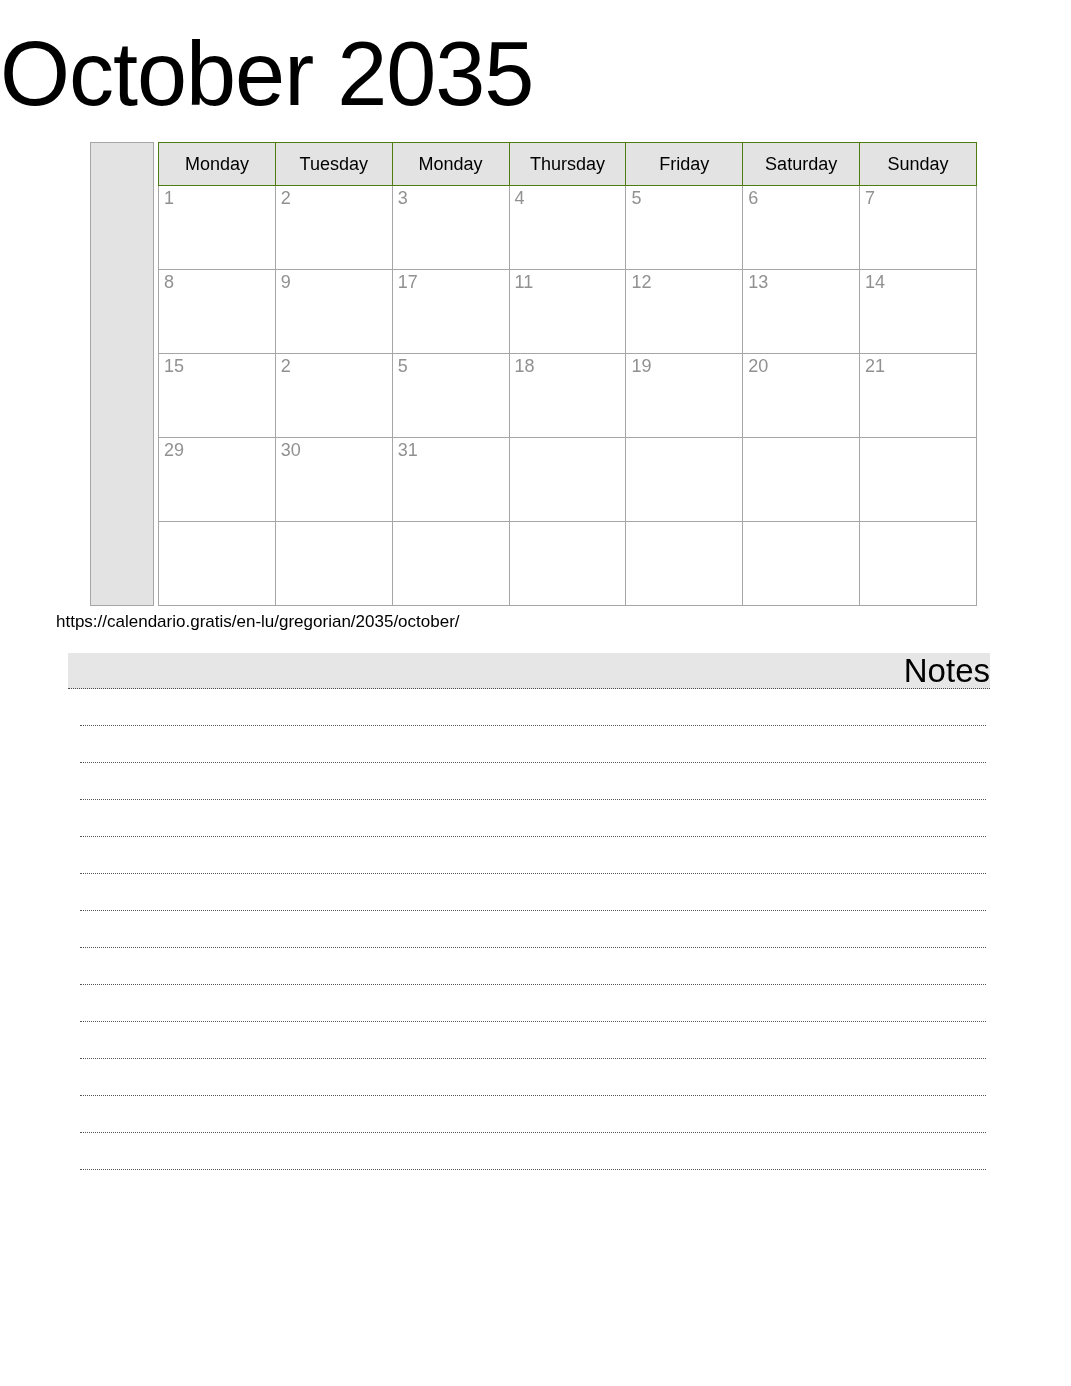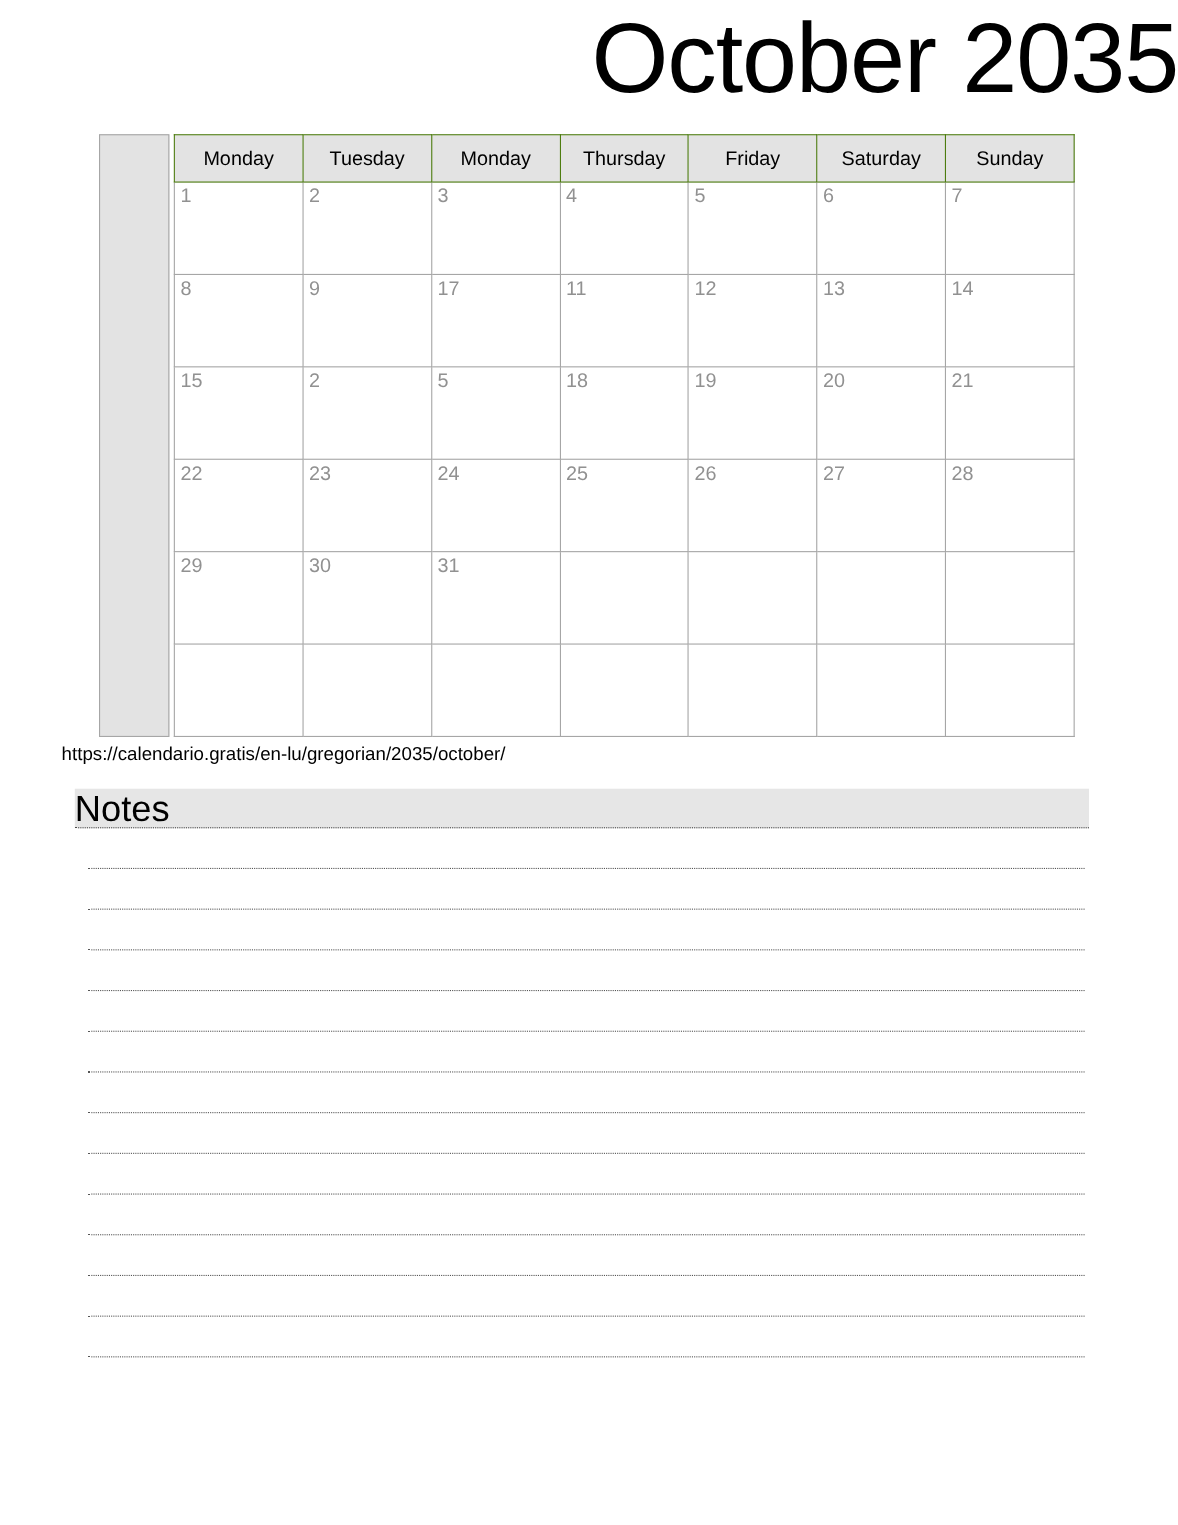--- a/index.html
+++ b/index.html
@@ -10,21 +10,22 @@
   body {
     width: 1071px;
     height: 1386px;
     font-family: "Liberation Sans", sans-serif;
     color: #000;
     position: relative;
     overflow: hidden;
   }
   .page-title {
     margin: 0;
-    text-align: right;
+    padding-top: 20px;
+    text-align: left;
     font-size: 90px;
     font-weight: 400;
     line-height: 1.2;
     color: #000;
     letter-spacing: -1px;
   }
   .calendar-wrap {
     display: flex;
     margin: 14px 0 0 90px;
     width: 887px;
@@ -70,21 +71,21 @@
     font-size: 17px;
     color: #000;
   }
   .notes-bar {
     box-sizing: border-box;
     margin: 21px 0 0 68px;
     width: 922px;
     height: 36px;
     background: #e6e6e6;
     border-bottom: 1px dotted #4a4a4a;
-    text-align: left;
+    text-align: right;
     font-size: 33px;
     line-height: 36px;
     color: #000;
   }
   .notes-lines {
     margin-left: 80px;
     width: 906px;
   }
   .note-line {
     height: 36px;
@@ -132,29 +133,20 @@
         <tr>
           <td>15</td>
           <td>2</td>
           <td>5</td>
           <td>18</td>
           <td>19</td>
           <td>20</td>
           <td>21</td>
         </tr>
         <tr>
-          <td>22</td>
-          <td>23</td>
-          <td>24</td>
-          <td>25</td>
-          <td>26</td>
-          <td>27</td>
-          <td>28</td>
-        </tr>
-        <tr>
           <td>29</td>
           <td>30</td>
           <td>31</td>
           <td></td>
           <td></td>
           <td></td>
           <td></td>
         </tr>
         <tr>
           <td></td>

